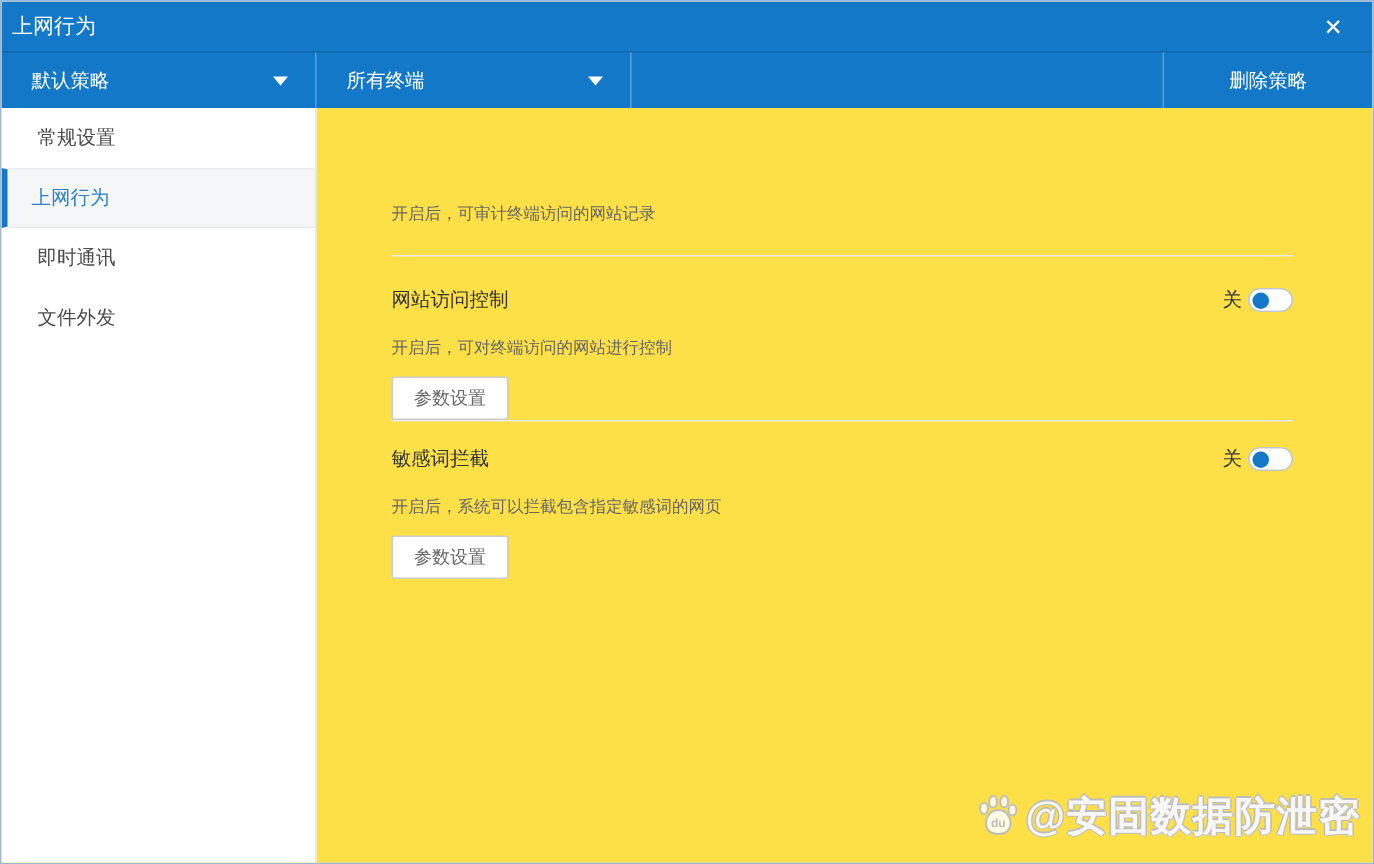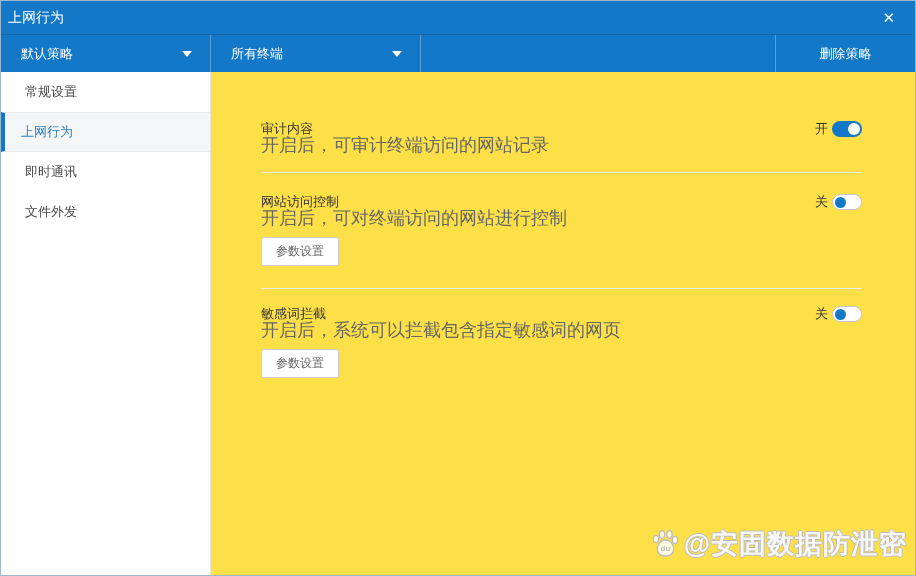--- a/index.html
+++ b/index.html
@@ -48,38 +48,38 @@
   .side-item.selected {
     background:#f4f6f7; color:#2e80c4;
     border-left:4px solid #1478c8;
     border-top:1px solid #ebebeb; border-bottom:1px solid #ebebeb;
     padding-left:16px;
   }
   .content { flex:1; padding:0 53px 0 50px; }
   .setting-row { border-bottom:1px solid #ebebeb; }
   .setting-row.last { border-bottom:none; }
   .row-1 { padding-top:48px; padding-bottom:20px; }
-  .row-2 { padding-top:20px; padding-bottom:22px; }
+  .row-2 { padding-top:20px; }
   .row-3 { padding-top:16px; }
   .row-head { display:flex; align-items:center; justify-content:space-between; }
   .row-title { font-size:13px; color:#333; }
   .toggle-wrap { display:flex; align-items:center; }
   .toggle-label { font-size:13px; color:#333; margin-right:4px; }
   .switch { position:relative; width:30px; height:16px; border-radius:9px; cursor:pointer; }
   .switch.on { background:#1478c8; }
   .switch.on .knob {
     position:absolute; right:2px; top:2px; width:12px; height:12px;
     border-radius:50%; background:#fff;
   }
   .switch.off { background:#fff; border:1px solid #c3c7cc; }
   .switch.off .knob {
     position:absolute; left:2px; top:1.5px; width:11px; height:11px;
     border-radius:50%; background:#1478c8;
   }
-  .row-desc { font-size:18px; color:#666; line-height:14px; }
+  .row-desc { margin-top:16px; font-size:11px; color:#666; line-height:14px; }
   .param-btn {
     margin-top:12px; display:inline-block; background:#fff;
     border:1px solid #ccc; border-radius:2px; color:#666;
     font-size:12px; padding:5px 14px; cursor:pointer;
     font-family:inherit;
   }
   
   .footer { height:42px; position:relative; background:#fff; }
   .apply-btn {
     position:absolute; right:8px; top:6px; width:140px; height:34px;
@@ -127,29 +127,20 @@
   <div class="sidebar">
     <div class="side-item">常规设置</div>
     <div class="side-item selected">上网行为</div>
     <div class="side-item">即时通讯</div>
     <div class="side-item">文件外发</div>
   </div>
 
   <div class="content">
 
     <div class="setting-row row-1">
-      <div class="row-head">
-        <span class="row-title">审计内容</span>
-        <span class="toggle-wrap">
-          <span class="toggle-label">开</span>
-          <span class="switch on">
-              <span class="knob"></span>
-            </span>
-        </span>
-      </div>
       <div class="row-desc">开启后，可审计终端访问的网站记录</div>
     </div>
 
     <div class="setting-row row-2">
       <div class="row-head">
         <span class="row-title">网站访问控制</span>
         <span class="toggle-wrap">
           <span class="toggle-label">关</span>
           <span class="switch off">
               <span class="knob"></span>

